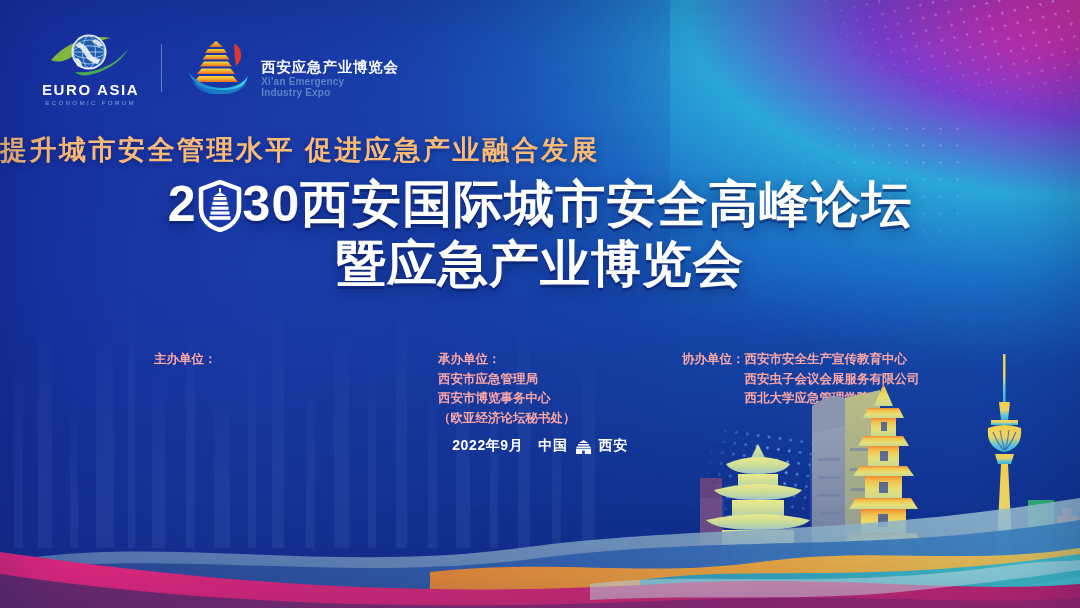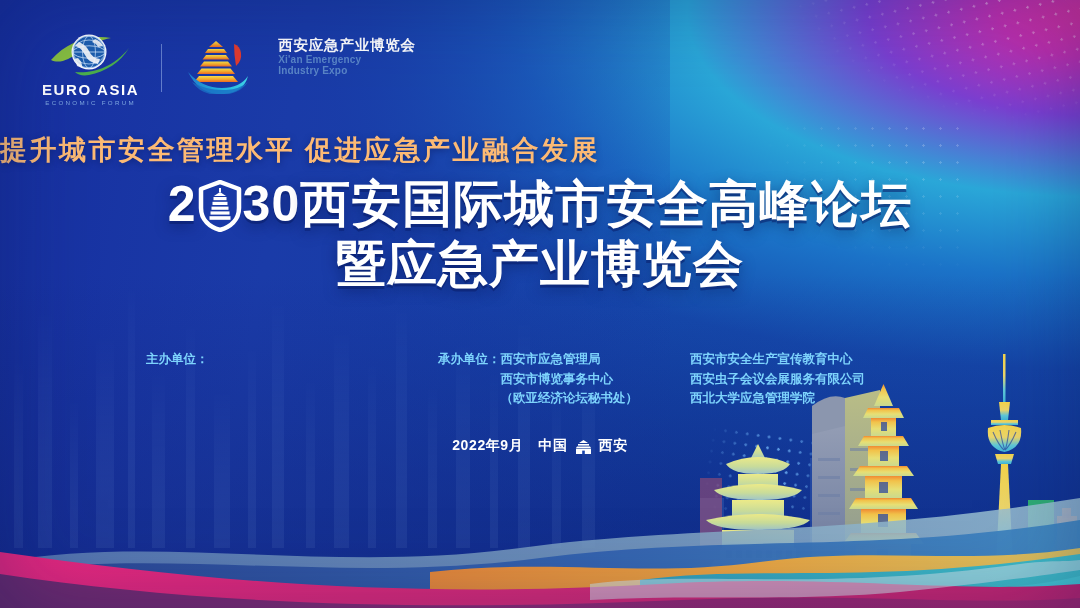--- a/index.html
+++ b/index.html
@@ -79,21 +79,21 @@
     color: #ffffff; font-size: 15px; font-weight: bold; letter-spacing: 1.6px;
     margin-top: 2px; line-height: 1;
   }
   .logo-euroasia .ea-sub {
     color: #7fa7e0; font-size: 6.2px; letter-spacing: 2.3px; margin-top: 2px;
   }
   .logo-divider {
     width: 1px; height: 48px; background: rgba(190,215,255,0.45);
     margin: 0 6px;
   }
-  .logo-expo { display: flex; align-items: flex-start; gap: 26px; }
+  .logo-expo { display: flex; align-items: flex-end; gap: 9px; }
   .logo-expo-text { display: flex; flex-direction: column; line-height: 1.05; }
   .logo-expo-cn {
     color: #ffffff; font-size: 14.5px; font-weight: bold; letter-spacing: .8px;
   }
   .logo-expo-en {
     color: #5a86c8; font-size: 10px; font-weight: bold; letter-spacing: .2px; margin-top: 2px;
   }
   .logo-expo-en span { display: block; }
 
   
@@ -120,29 +120,29 @@
   }
   .title-line.l1 { display: flex; justify-content: center; align-items: center; }
   .title-shield {
     display: inline-block; width: 44px; height: 52px; margin: 0 1px;
     position: relative; top: 2px;
   }
 
   
   .orgs {
     position: absolute; top: 350px; left: 0; right: 12px;
-    display: flex; justify-content: center; gap: 24px;
-    color: #7dd3fc;
+    display: flex; justify-content: center; gap: 16px;
+    color: #fca5a5;
   }
   .org-col { display: flex; font-size: 12.5px; line-height: 19.5px; }
   .org-label { white-space: nowrap; font-weight: bold; }
   .org-values { display: flex; flex-direction: column; }
   .org-values span { white-space: nowrap; font-weight: bold; }
   .org-col.c1 { width: 268px; }
-  .org-col.c2 { width: 228px; }
+  .org-col.c2 { width: 228px; flex-direction: column; }
   .org-col.c3 { width: 232px; }
 
   
   .dateline {
     position: absolute; top: 437px; left: 0; right: 0;
     text-align: center;
     color: #ffffff; font-size: 14px; font-weight: bold; letter-spacing: .6px;
     display: flex; align-items: center; justify-content: center; gap: 7px;
   }
   .dateline .gate-icon { display: inline-block; width: 17px; height: 14px; position: relative; top: 1px; }
@@ -285,20 +285,21 @@
     </div>
     <div class="org-col c2">
       <span class="org-label">承办单位：</span>
       <span class="org-values">
         <span>西安市应急管理局</span>
         <span>西安市博览事务中心</span>
         <span>（欧亚经济论坛秘书处）</span>
       </span>
     </div>
     <div class="org-col c3">
+      <span class="org-label">协办单位：</span>
       <span class="org-values">
         <span>西安市安全生产宣传教育中心</span>
         <span>西安虫子会议会展服务有限公司</span>
         <span>西北大学应急管理学院</span>
       </span>
     </div>
   </div>
 
   <div class="dateline">
     <span>2022年9月</span>

